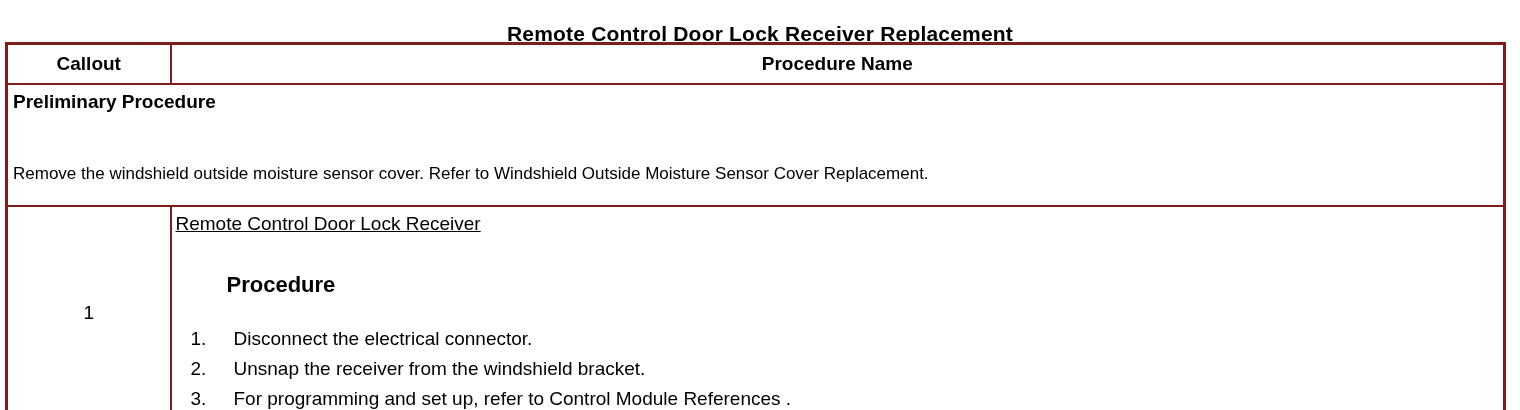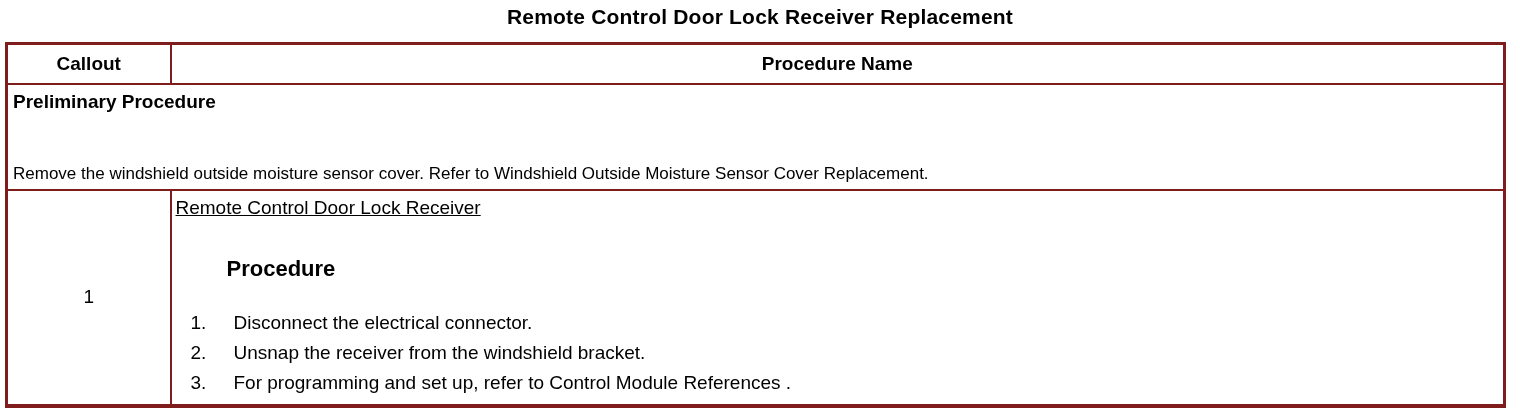--- a/index.html
+++ b/index.html
@@ -6,21 +6,21 @@
   html, body {
     width: 1520px; height: 410px;
     background: #ffffff;
     color: #000000;
     font-family: "Liberation Sans", sans-serif;
     overflow: hidden;
     position: relative;
   }
   .doc-title {
     position: absolute;
-    top: 5px; left: 0; width: 1520px;
+    top: 22px; left: 0; width: 1520px;
     text-align: center;
     font-size: 21px;
     font-weight: bold;
     letter-spacing: 0.2px;
   }
   table.spec-table {
     position: absolute;
     left: 5px; top: 42px;
     width: 1501px;
     border-collapse: collapse;
@@ -35,21 +35,21 @@
   th.callout-col { width: 164px; }
   th.header-cell {
     height: 40px;
     font-size: 19px;
     font-weight: bold;
     text-align: center;
     vertical-align: middle;
   }
   td.prelim-cell {
     height: 95px;
-    padding: 5px 4px 4px 5px;
+    padding: 5px 4px 20px 5px;
     vertical-align: top;
   }
   .prelim-heading {
     font-weight: bold;
     font-size: 19px;
     line-height: 23px;
   }
   .prelim-text {
     margin-top: 49px;
     font-size: 17px;

